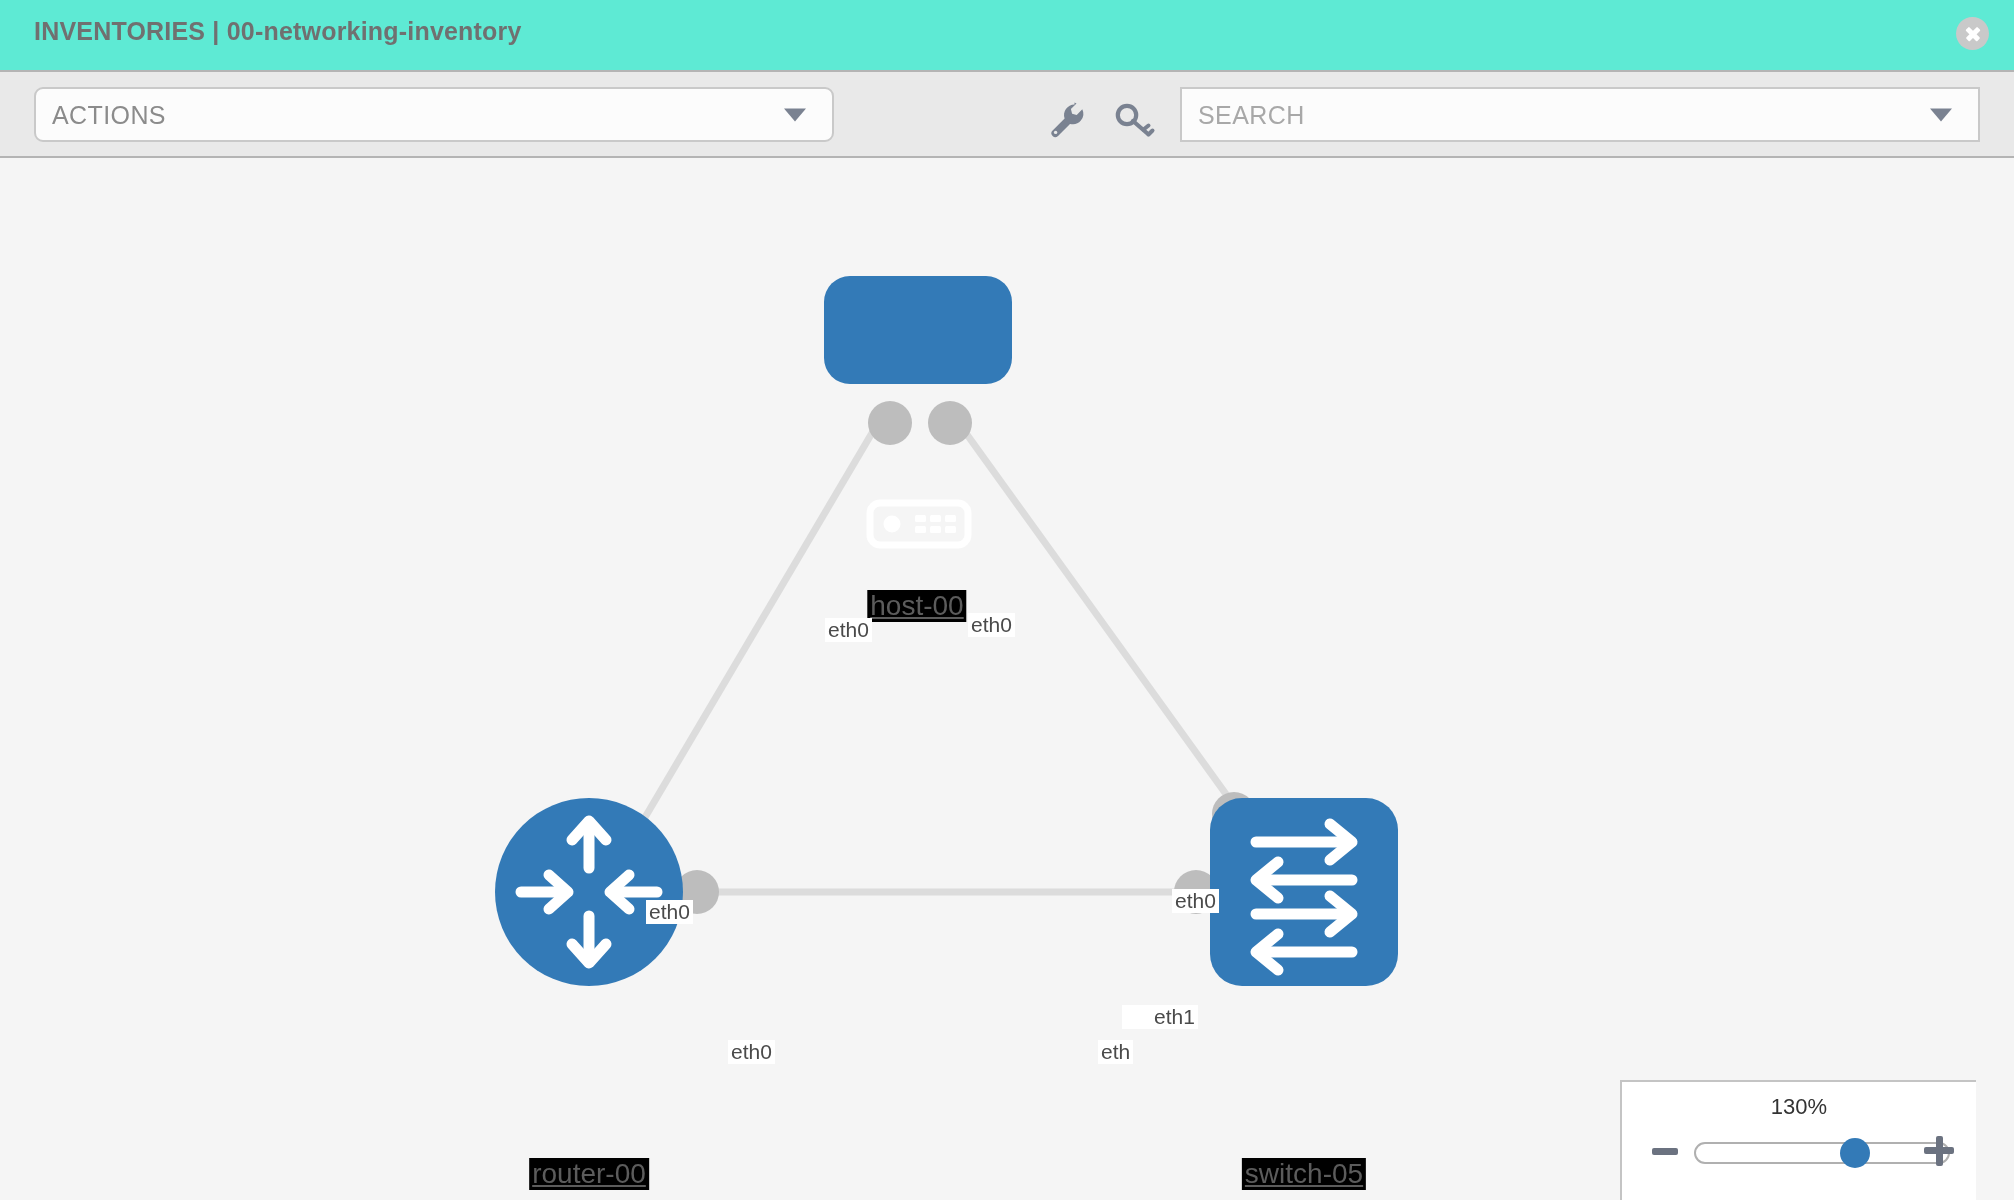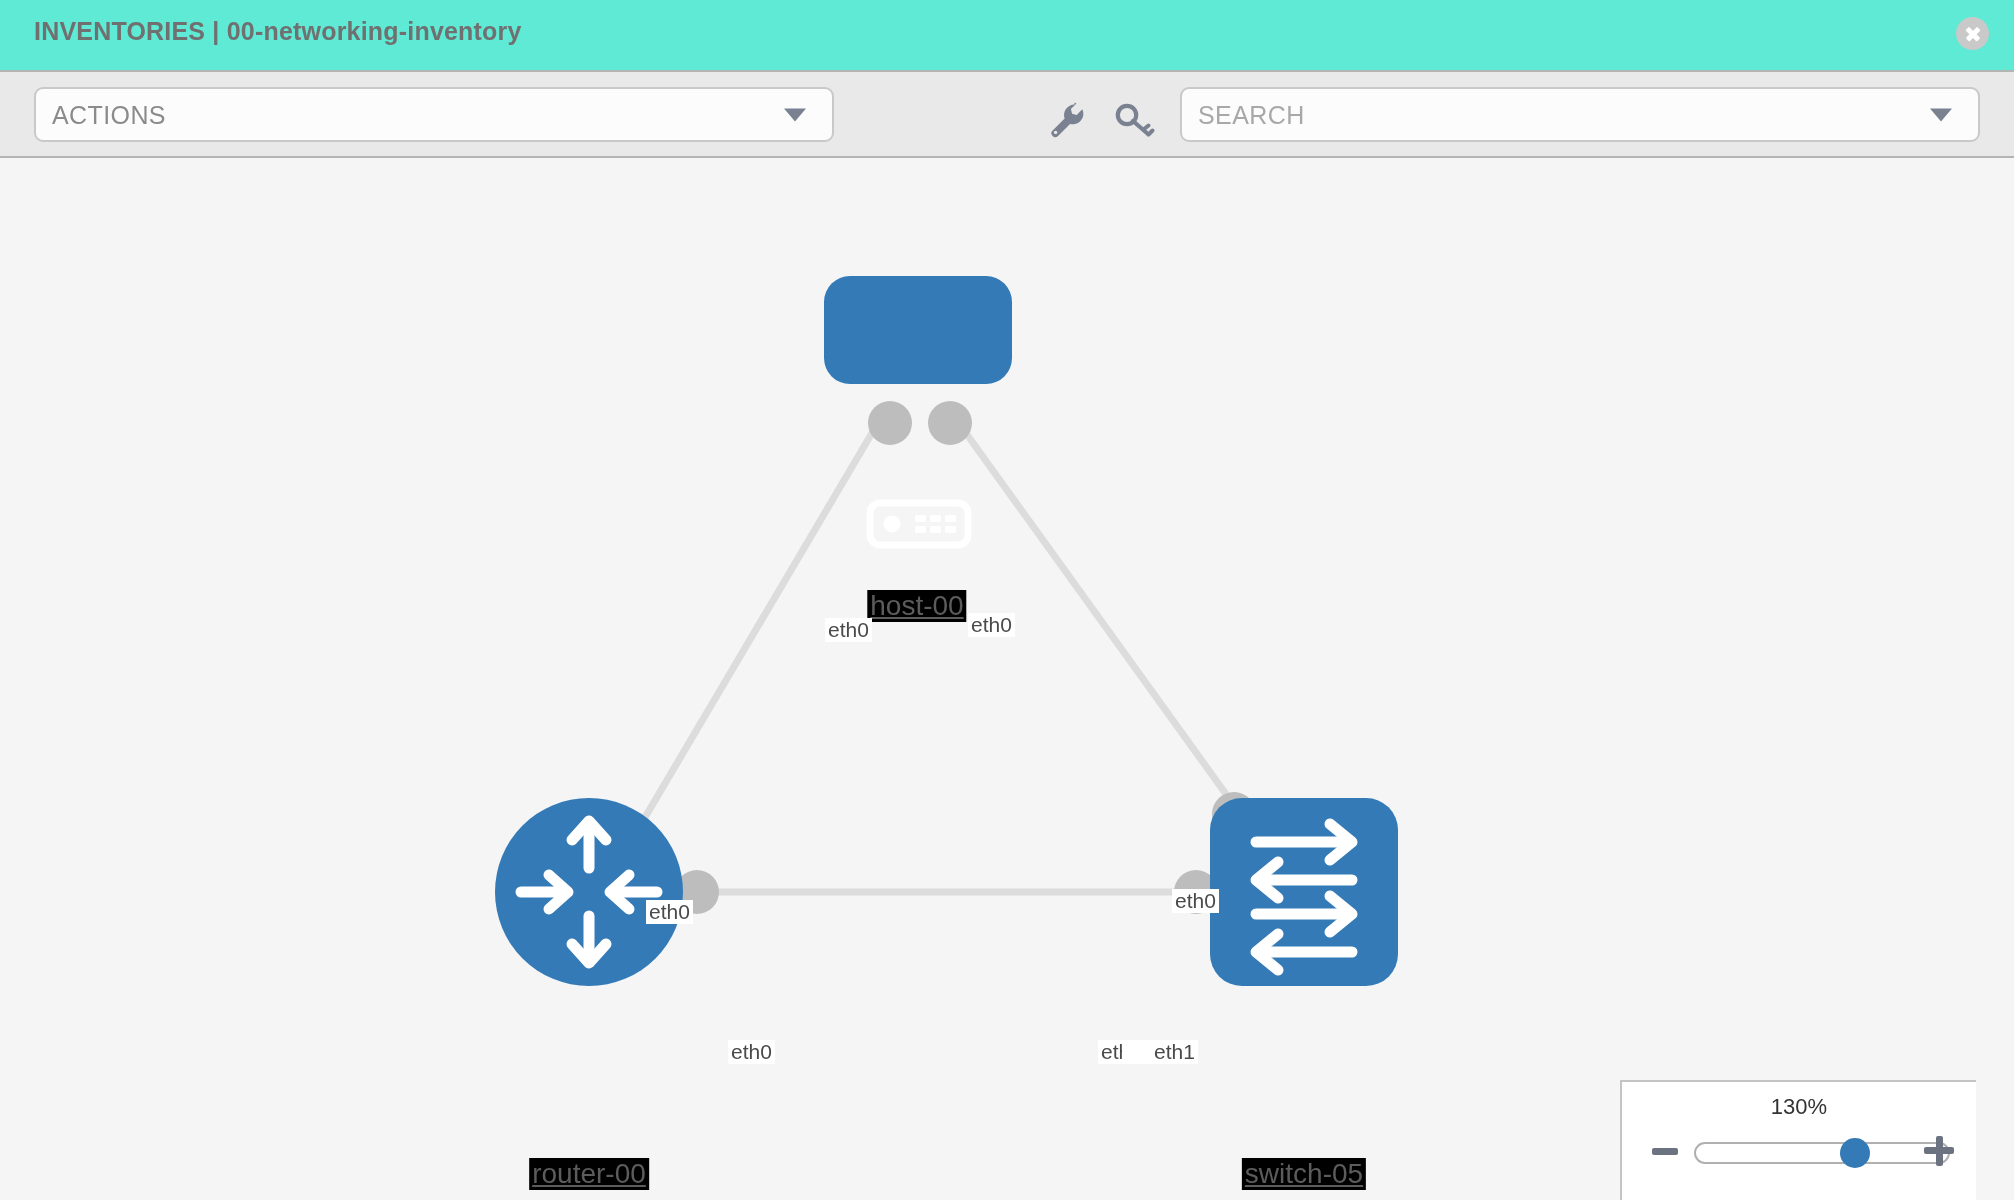--- a/index.html
+++ b/index.html
@@ -110,21 +110,21 @@
   .tool-icon.key    { left: 1112px; }
 
   .search-box {
     position: absolute;
     left: 1180px;
     top: 15px;
     width: 800px;
     height: 55px;
     background: #fcfcfc;
     border: 2px solid #c9c9c9;
-    border-radius: 9px;
+    border-radius: 0;
     box-sizing: border-box;
     cursor: text;
   }
   .search-label {
     position: absolute;
     left: 16px;
     top: 12px;
     font-size: 25px;
     color: #a8a8a8;
     letter-spacing: 0.4px;
@@ -372,21 +372,21 @@
   <div class="iface-label" style="left:968px; top:443px;">eth0</div>
 
   <div class="iface-label" style="left:646px; top:730px;">eth0</div>
 
   <div class="iface-label" style="left:1172px; top:719px;">eth0</div>
 
   <div class="iface-label" style="left:728px; top:870px;">eth0</div>
 
   <div class="iface-label" style="left:1098px; top:870px;">eth</div>
 
-  <div class="iface-label" style="left:1122px; top:870px;padding-left:32px;">eth1</div>
+  <div class="iface-label" style="left:1122px; top:835px;padding-left:32px;">eth1</div>
 
 </div>
 
 <div class="zoom-panel">
   <div class="zoom-value">130%</div>
   <div class="zoom-row">
     <div class="zoom-minus"></div>
     <div class="zoom-track">
       <div class="zoom-thumb" id="zoomThumb" style="left: 63%;"></div>
     </div>

